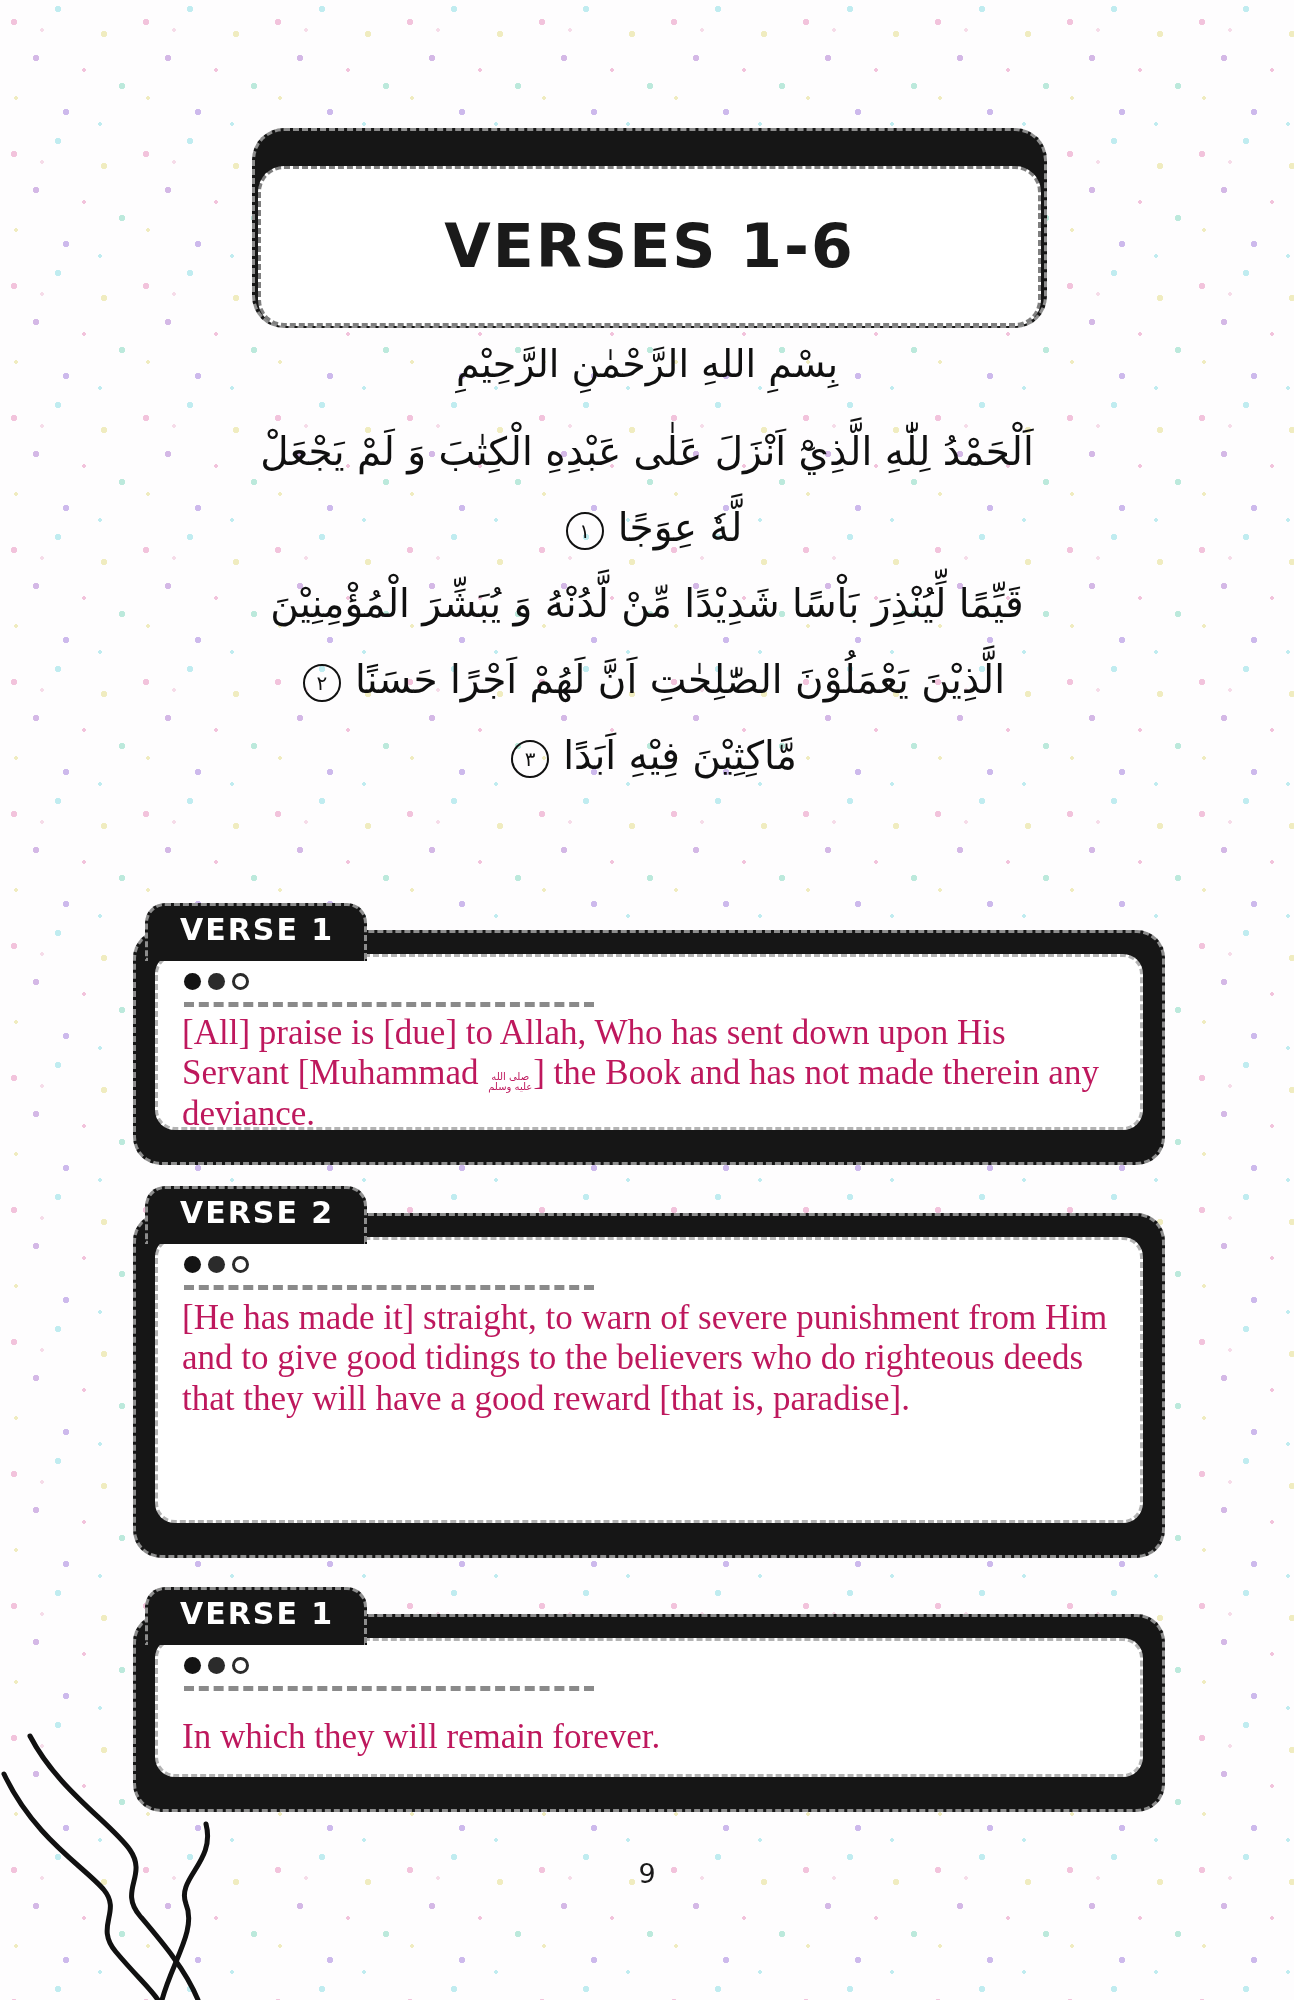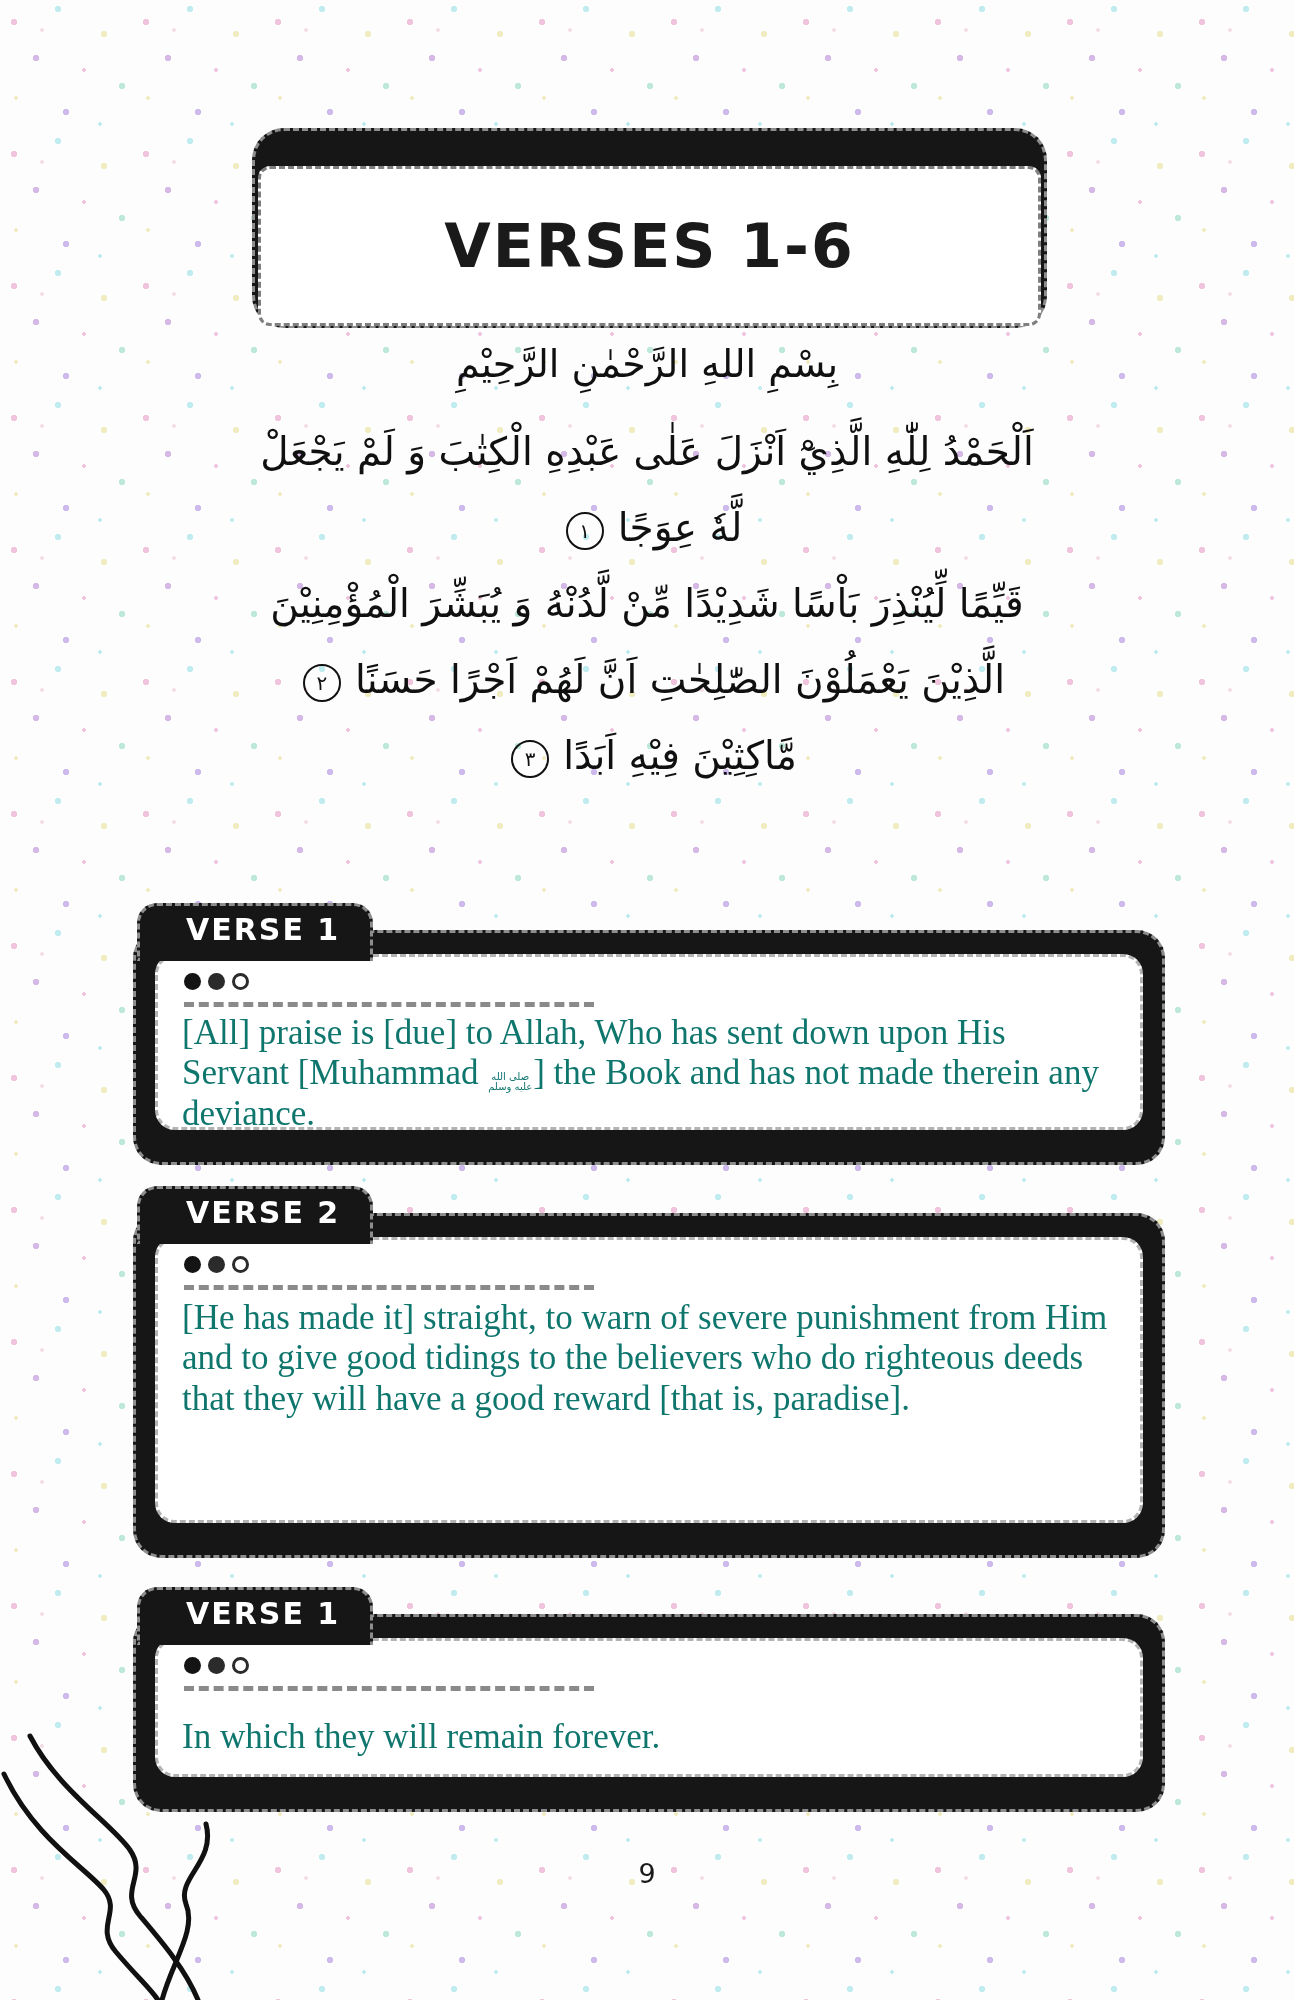--- a/index.html
+++ b/index.html
@@ -31,21 +31,21 @@
   .title-box .black-bar {
     position:absolute; inset:0;
     background:#161616;
     border:3px dashed #8d8d8d;
     border-radius:32px;
   }
   .title-box .white-panel {
     position:absolute; left:6px; right:6px; top:38px; bottom:2px;
     background:#ffffff;
     border:3px dashed #7f7f7f;
-    border-radius:12px;
+    border-radius:26px;
     display:flex; align-items:center; justify-content:center;
   }
   .title-text {
     font-family:"DejaVu Sans", sans-serif;
     font-weight:900; font-size:60px; letter-spacing:2px;
     color:#1a1a1a;
   }
 
   
   .arabic-block {
@@ -62,22 +62,22 @@
     vertical-align:middle; margin:0 14px;
   }
 
   
   .verse-card { position:absolute; }
   .card-1 { left:133px; top:903px;  width:1032px; height:262px; }
   .card-2 { left:133px; top:1186px; width:1032px; height:372px; }
   .card-3 { left:133px; top:1587px; width:1032px; height:225px; }
 
   .verse-tab {
-    position:absolute; left:4px; top:0; z-index:2;
-    height:58px; padding:6px 30px 0 46px;
+    position:absolute; left:12px; top:0; z-index:2;
+    height:58px; padding:6px 30px 0 32px;
     background:#161616;
     border:3px dashed #8d8d8d; border-bottom:none;
     border-radius:20px 20px 0 0;
   }
   .verse-tab span {
     color:#ffffff; font-size:30px; font-weight:700; letter-spacing:2px;
     font-family:"DejaVu Sans", sans-serif;
   }
   .card-body {
     position:absolute; left:0; right:0; top:27px; bottom:0; z-index:1;
@@ -96,21 +96,21 @@
   .dots-row { display:flex; align-items:center; gap:7px; margin:4px 0 0 2px; }
   .dot { width:17px; height:17px; border-radius:50%; }
   .dot-1 { background:#141414; }
   .dot-2 { background:#2b2b2b; }
   .dot-3 { background:#ffffff; border:3px solid #2b2b2b; }
   .dash-sep {
     width:44%; border-top:5px dashed #8a8a8a; margin:12px 0 6px 2px;
   }
   .verse-text {
     font-family:"Liberation Serif", serif;
-    font-size:35px; line-height:1.15; color:#0f766e;
+    font-size:35px; line-height:1.15; color:#be185d;
     padding-right:6px;
   }
   .card-2 .verse-text { margin-top:8px; }
   .card-3 .verse-text { margin-top:26px; }
   .saw {
     display:inline-block; width:46px;
     font-size:10px; line-height:1.05; text-align:center;
     vertical-align:-6px;
     font-family:"DejaVu Sans", sans-serif;
   }

